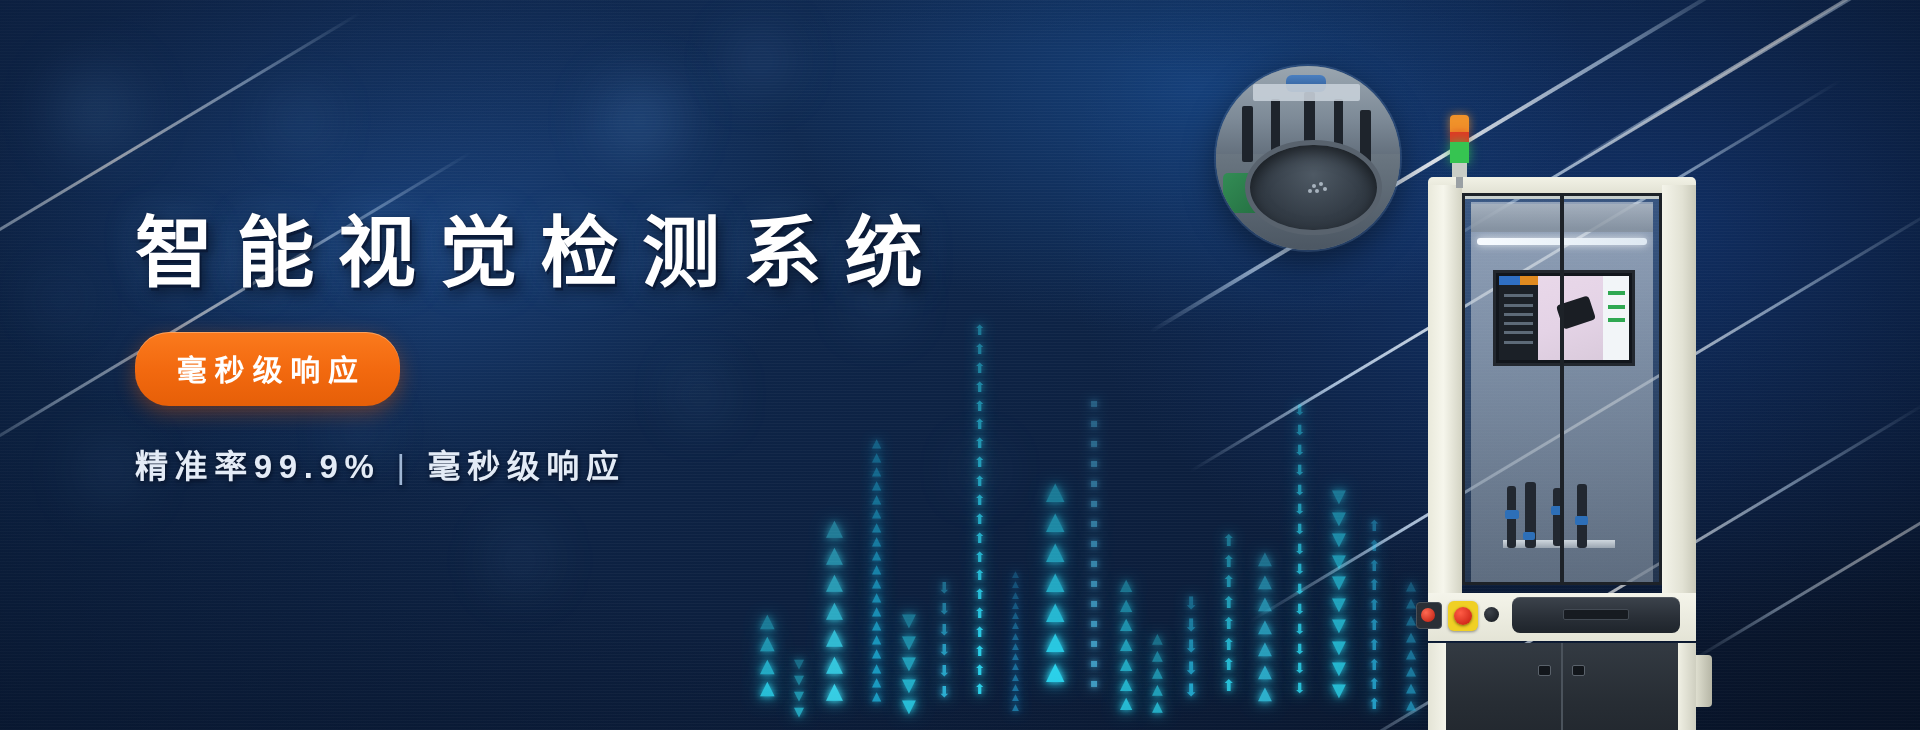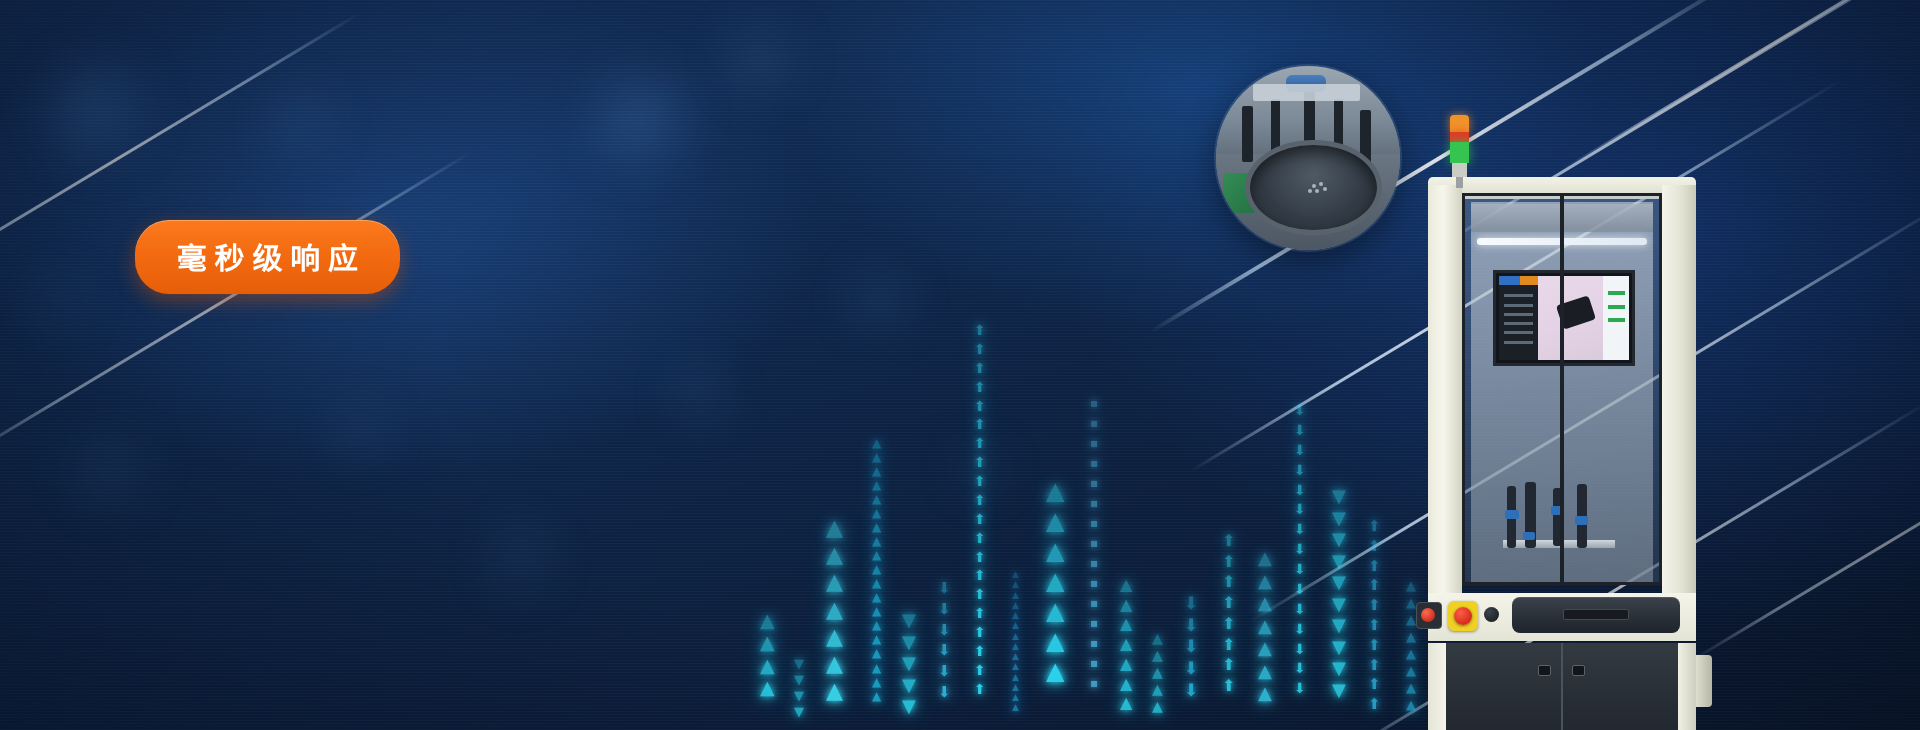--- a/index.html
+++ b/index.html
@@ -456,21 +456,25 @@
         <span class="gl" style="font-size: 13px; color: rgb(43, 198, 245); margin-bottom: 5px; opacity: 0.58;">▲</span>
         <span class="gl" style="font-size: 13px; color: rgb(43, 198, 245); margin-bottom: 5px; opacity: 0.635;">▲</span>
         <span class="gl" style="font-size: 13px; color: rgb(43, 198, 245); margin-bottom: 5px; opacity: 0.69;">▲</span>
         <span class="gl" style="font-size: 13px; color: rgb(43, 198, 245); margin-bottom: 5px; opacity: 0.745;">▲</span>
       </div>
     </div>
 
   <div class="vignette"></div>
 
   <div class="copy">
+    <h1 class="headline">智能视觉检测系统</h1>
     <div class="cta">毫秒级响应</div>
+    <p class="subline">
+      <span>精准率99.9%</span><span class="subsep">|</span><span>毫秒级响应</span>
+    </p>
   </div>
 
   <div class="inset">
     <div class="photo">
       <div class="i-top"></div>
       <div class="i-bot"></div>
       <div class="i-blue"></div>
       <div class="i-green"></div>
       <div class="i-arm" style="left:14%;top:22%;width:6%;height:30%;"></div>
       <div class="i-arm" style="left:30%;top:18%;width:5%;height:34%;"></div>

